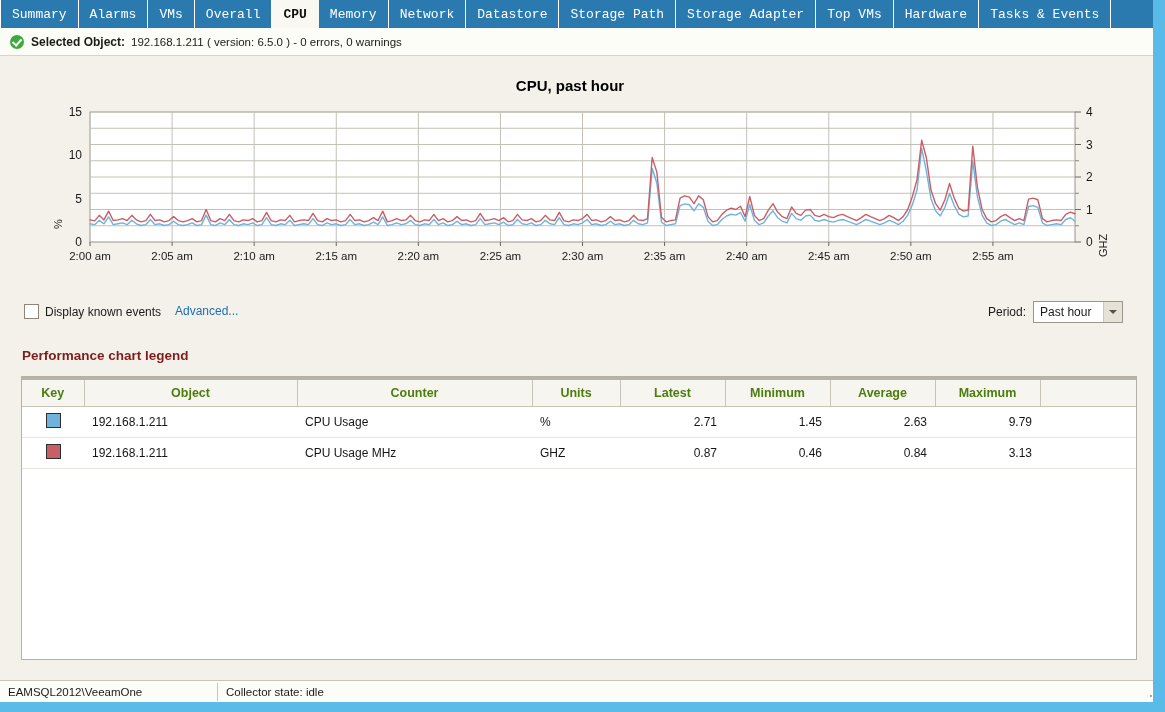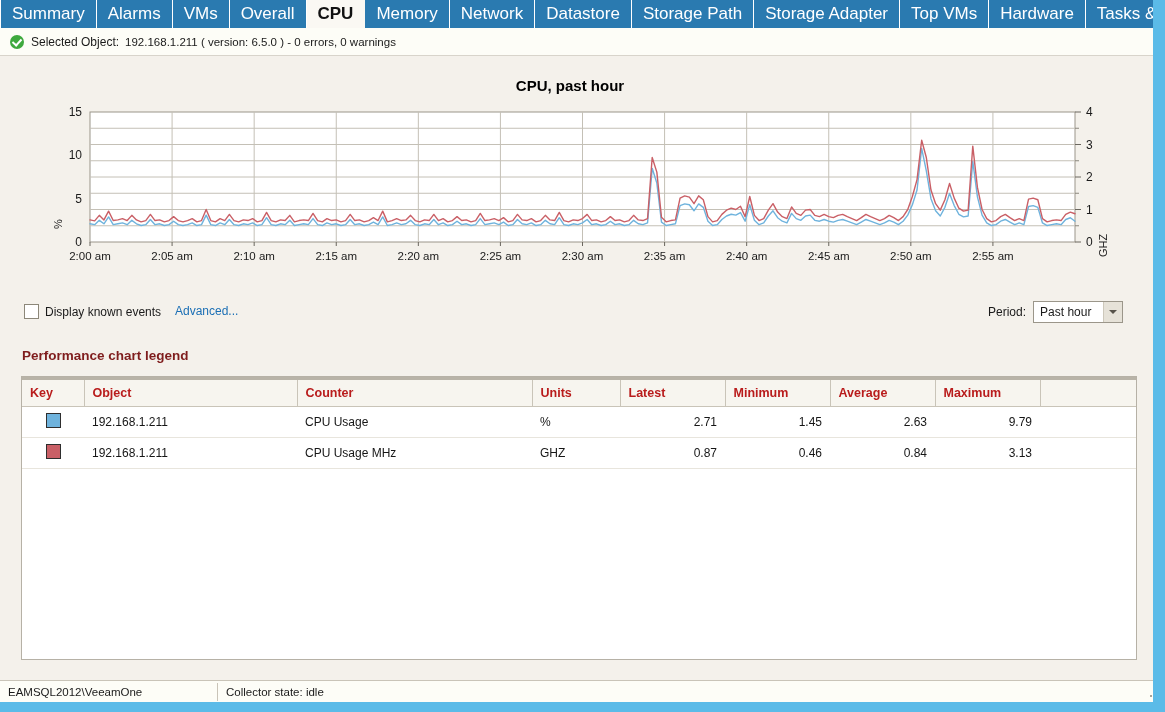--- a/index.html
+++ b/index.html
@@ -44,25 +44,26 @@
     height: 28px;
     background: #2a7ab0;
     display: flex;
     align-items: stretch;
   }
   .tab {
     display: flex;
     align-items: center;
     padding: 0 11px;
     color: #ffffff;
-    font-size: 17px;
+    font-size: 13px;
     white-space: nowrap;
     border-right: 1px solid #ffffff;
     cursor: default;
     background: #2a7ab0;
+    font-family: Liberation Mono, monospace;
   }
   .tab:first-child { border-left: 1px solid #ffffff; }
   .tab.active {
     background: #faf8f3;
     color: #111111;
     font-weight: bold;
     border-right: 1px solid #faf8f3;
   }
   .tabbar-filler {
     flex: 1;
@@ -93,21 +94,21 @@
   .check-icon::after {
     content: "";
     position: absolute;
     left: 4px; top: 2px;
     width: 4px; height: 7px;
     border: solid #ffffff;
     border-width: 0 2px 2px 0;
     transform: rotate(42deg);
   }
   .selbar-label {
-    font-weight: normal;
+    font-weight: bold;
     font-size: 12px;
     margin-right: 6px;
   }
   .selbar-value {
     font-size: 11.5px;
   }
 
   
   .collapse-handle {
     position: absolute;
@@ -259,25 +260,25 @@
   }
   table.legend {
     width: 100%;
     border-collapse: collapse;
     table-layout: fixed;
   }
   table.legend th {
     background: #f7f5ef;
     font-size: 12.5px;
     font-weight: bold;
-    text-align: left;
+    text-align: center;
     padding: 6px 8px;
     border-right: 1px solid #c9c4b8;
     border-bottom: 1px solid #c9c4b8;
-    color: #b91c1c;
+    color: #4d7c0f;
     height: 18px;
     box-sizing: border-box;
   }
   table.legend th.last { border-right: none; }
   table.legend td {
     font-size: 12px;
     padding: 6px 8px;
     border-bottom: 1px solid #e8e5dd;
     color: #161616;
     height: 16px;

